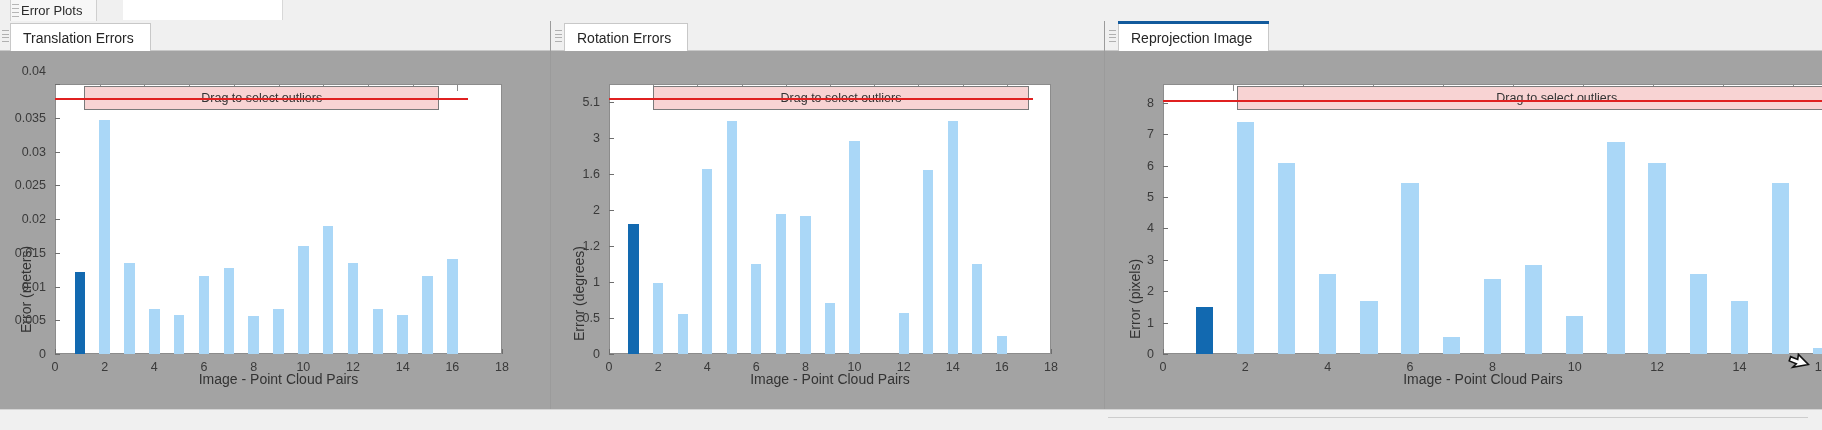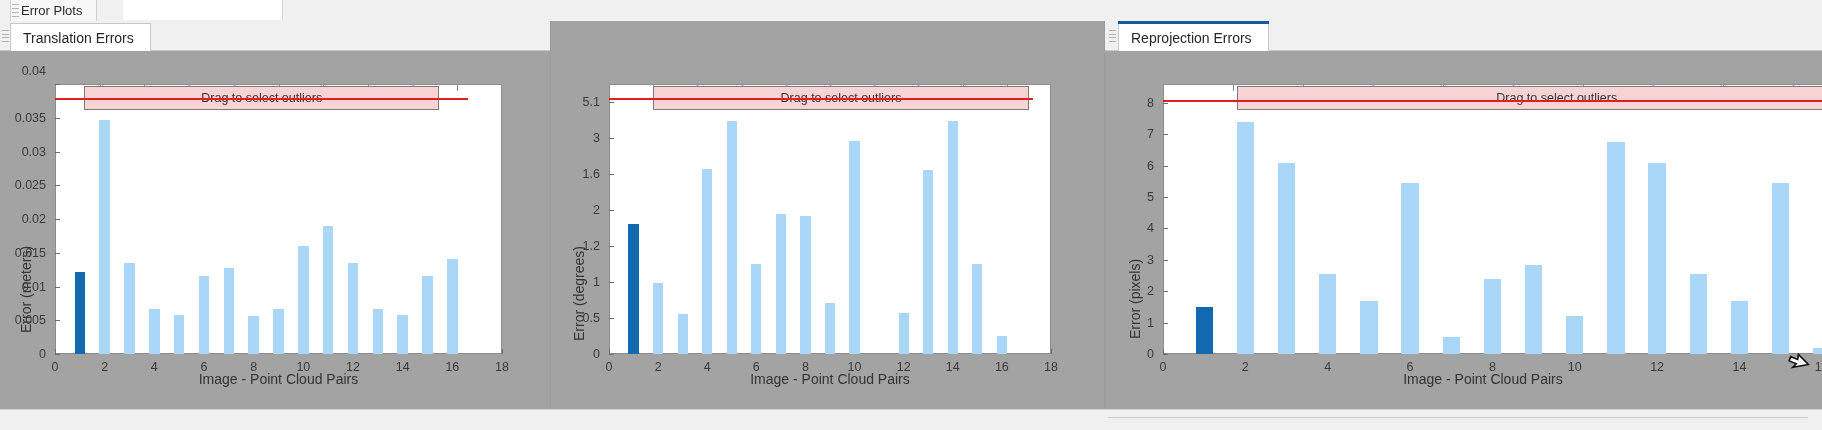--- a/index.html
+++ b/index.html
@@ -285,20 +285,32 @@
           <i style="left: 312.9px;"></i>
           <i style="left: 357.6px;"></i>
           <i style="left: 402.3px;"></i>
         </div>
         <div class="slider-band" style="left: 84.055px; top: 35px; width: 355.365px; height: 24px;">Drag to select outliers</div>
         <div class="threshold-line" style="left: 55px; top: 46.5px; width: 413.475px;"></div>
       </div>
   </div>
 
   <div class="panel p2">
+    <div class="inner-tabrow">
+      <div class="tabline"></div>
+      <span class="grip" style="left:4px;">
+          <i></i>
+          <i></i>
+          <i></i>
+          <i></i>
+        </span>
+      <div class="inner-tab" style="left:13px;">
+        <span>Rotation Errors</span>
+      </div>
+    </div>
     <div class="chart-area">
       <div class="ylabel" style="left:20px; top:290px;">Error (degrees)</div>
       <div class="plotbox" id="pb2" style="left:58px; top:33px; width:442px; height:270px;"></div>
       <div class="xlabel" style="left:58px; top:320px; width:442px;">Image - Point Cloud Pairs</div>
     <div class="ytick" style="left: 0px; width: 49px; top: 303px;">0</div>
         <div class="ytick-mark" style="left: 58px; top: 303px;"></div>
         <div class="ytick" style="left: 0px; width: 49px; top: 267px;">0.5</div>
         <div class="ytick-mark" style="left: 58px; top: 267px;"></div>
         <div class="ytick" style="left: 0px; width: 49px; top: 231px;">1</div>
         <div class="ytick-mark" style="left: 58px; top: 231px;"></div>
@@ -366,21 +378,21 @@
   <div class="panel p3">
     <div class="inner-tabrow">
       <div class="tabline"></div>
       <span class="grip" style="left:4px;">
           <i></i>
           <i></i>
           <i></i>
           <i></i>
         </span>
       <div class="inner-tab active-accent" style="left:13px;">
-        <span>Reprojection Errors</span>
+        <span>Reprojection Image</span>
       </div>
     </div>
     <div class="chart-area">
       <div class="ylabel" style="left:22px; top:288px;">Error (pixels)</div>
       <div class="plotbox" id="pb3" style="left:58px; top:33px; width:700px; height:270px;"></div>
       <div class="xlabel" style="left:58px; top:320px; width:640px;">Image - Point Cloud Pairs</div>
     <div class="ytick" style="left: 0px; width: 49px; top: 303px;">0</div>
         <div class="ytick-mark" style="left: 58px; top: 303px;"></div>
         <div class="ytick" style="left: 0px; width: 49px; top: 271.605px;">1</div>
         <div class="ytick-mark" style="left: 58px; top: 271.605px;"></div>

